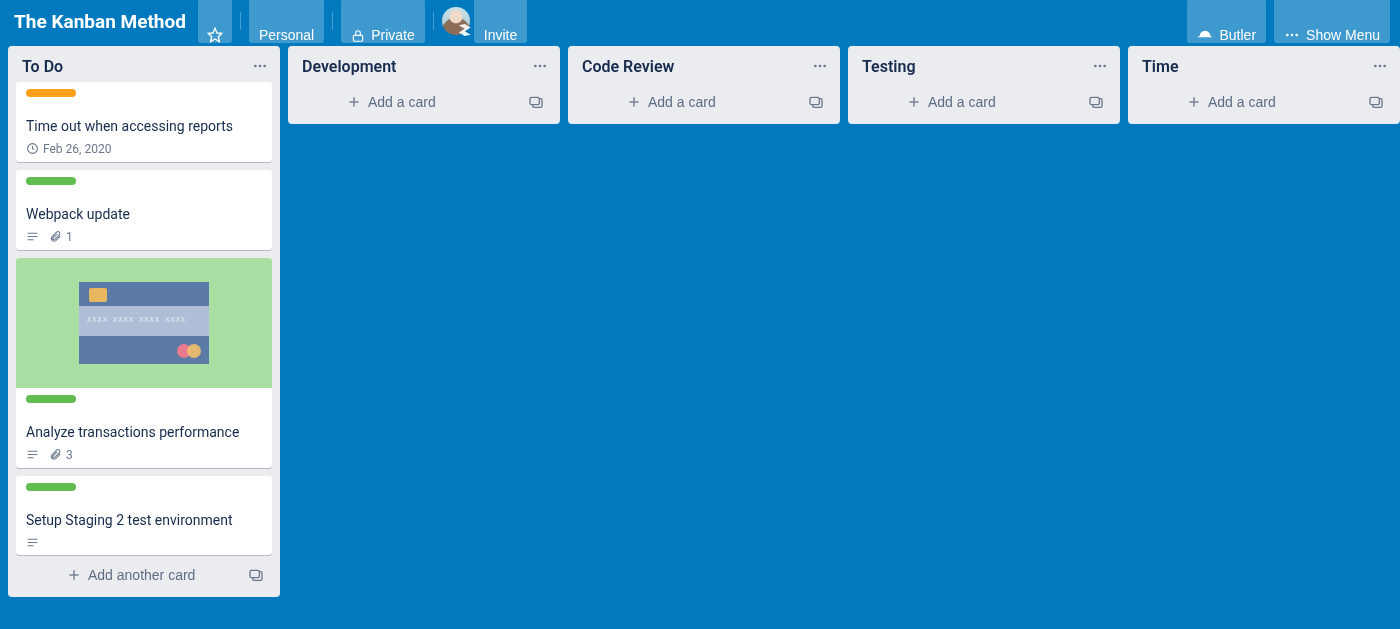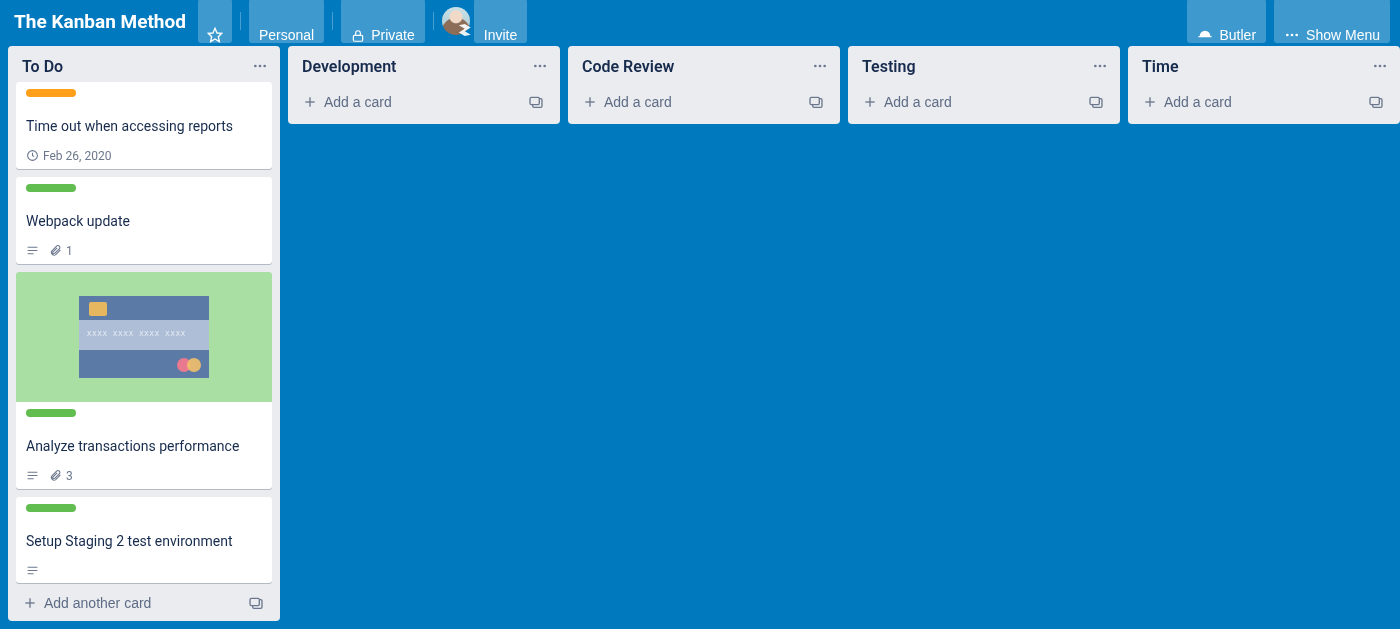--- a/index.html
+++ b/index.html
@@ -102,20 +102,21 @@
   .list-menu {
     color: #6b778c;
     cursor: pointer;
     padding: 4px;
     line-height: 1;
   }
   .list-footer {
     display: flex;
     align-items: flex-start;
     padding: 6px 12px 8px 8px;
+    margin-left: 44px;
   }
   .add-card-btn {
     flex: 1;
     display: flex;
     align-items: center;
     gap: 6px;
     color: #5e6c84;
     background: transparent;
     border: none;
     text-align: left;
@@ -146,21 +147,21 @@
     border-radius: 4px;
     margin-bottom: 5px;
   }
   .label-orange { background: #ff9f1a; }
   .label-green  { background: #61bd4f; }
   .card-title { font-size: 14px; color:#172b4d; line-height:1.35;margin-top:12px; }
   .badges {
     display: flex;
     align-items: center;
     gap: 10px;
-    margin-top: 13px;
+    margin-top: 6px;
     color: #6b778c;
     font-size: 12px;
   }
   .badge { display:inline-flex; align-items:center; gap:4px; }
 
   
   .cover {
     background:#aadfa3;
     height:130px;
     display:flex;

